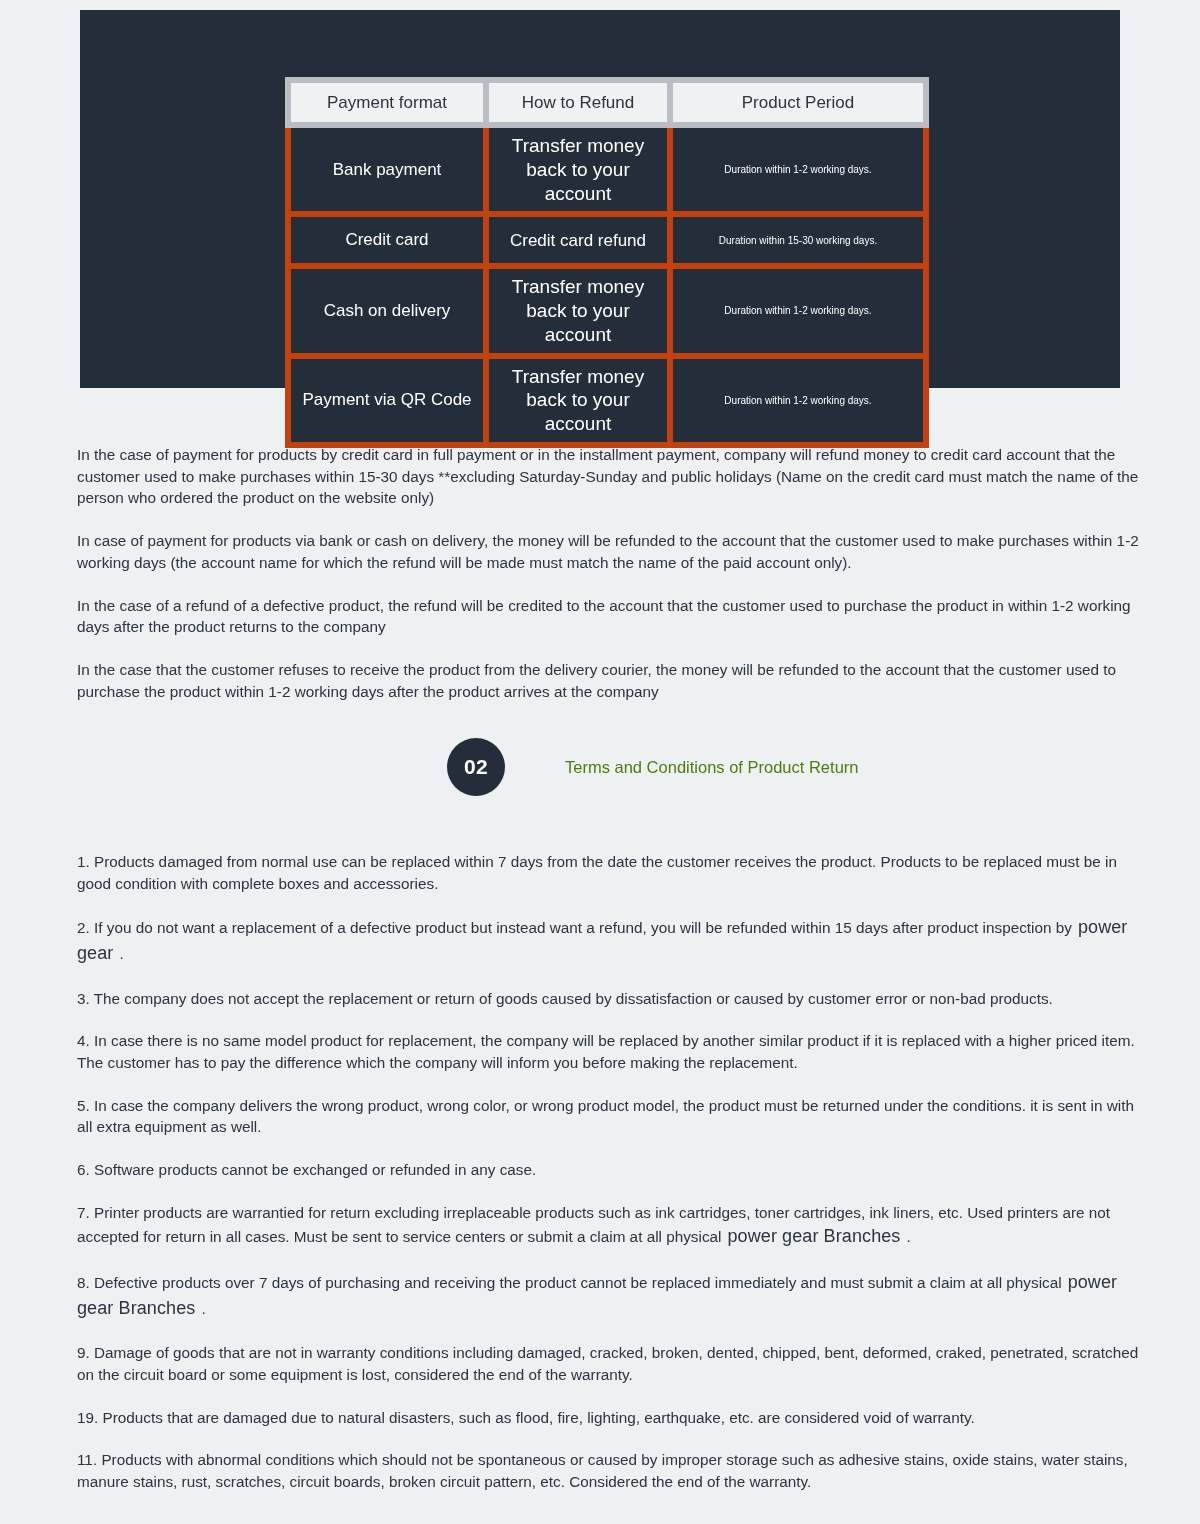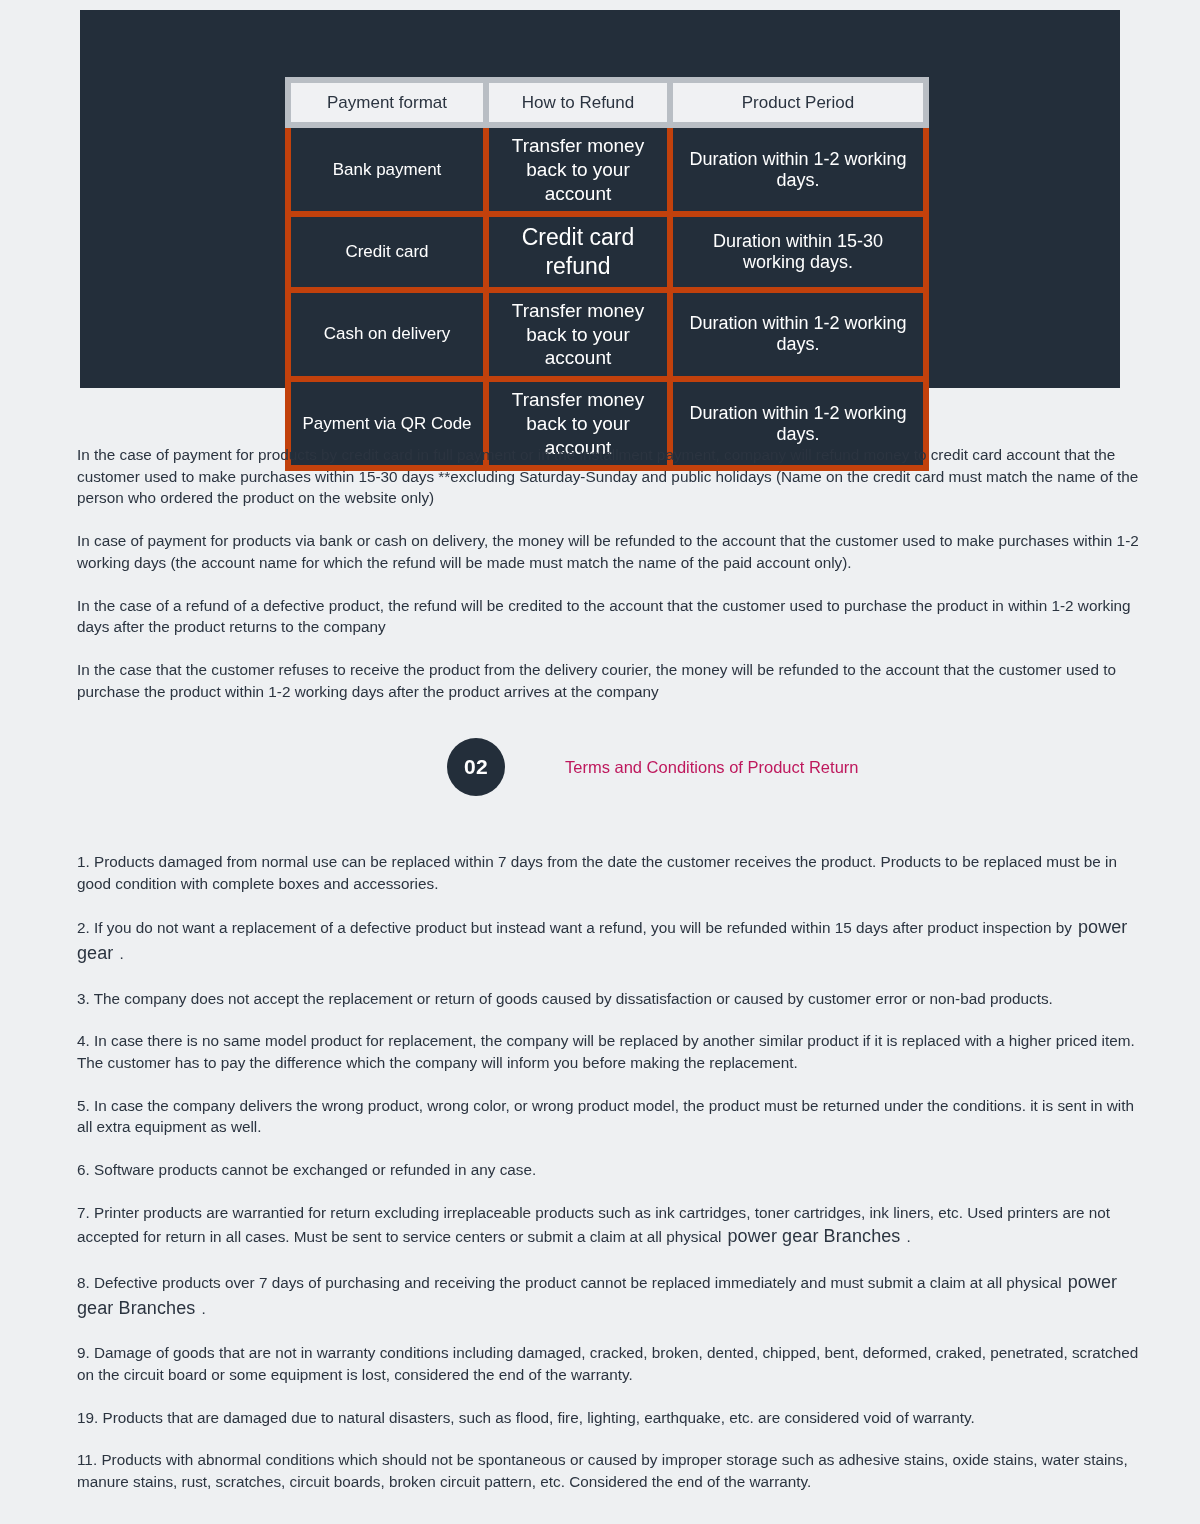--- a/index.html
+++ b/index.html
@@ -52,22 +52,22 @@
     height: 45px;
     border-color: #b9bec4;
   }
   .refund-table tbody td {
     background: #232e3a;
     color: #ffffff;
     height: 52px;
   }
   .refund-table tbody td.cell-format { font-size: 17px; }
   .refund-table tbody td.cell-how { font-size: 19px; line-height: 1.25; }
-  .refund-table tbody td.cell-how.single { font-size: 23px; }
-  .refund-table tbody td.cell-period { font-size: 18px; margin-top: 24px; }
+  .refund-table tbody td.cell-how.single { font-size: 17px; }
+  .refund-table tbody td.cell-period { font-size: 10px; margin-top: 24px; }
 
   
   .content {
     position: absolute;
     left: 77px;
     top: 440px;
     width: 1073px;
   }
   .para {
     font-size: 15.3px;
@@ -100,21 +100,21 @@
     display: flex;
     align-items: center;
     justify-content: center;
     font-size: 21px;
     font-weight: bold;
     letter-spacing: 0.3px;
   }
   .section-title {
     margin-left: 28px;
     font-size: 16.5px;
-    color: #be185d;
+    color: #4d7c0f;
     white-space: nowrap;
   }
 
   
   .terms {
     position: absolute;
     left: 77px;
     top: 851px;
     width: 1073px;
   }

